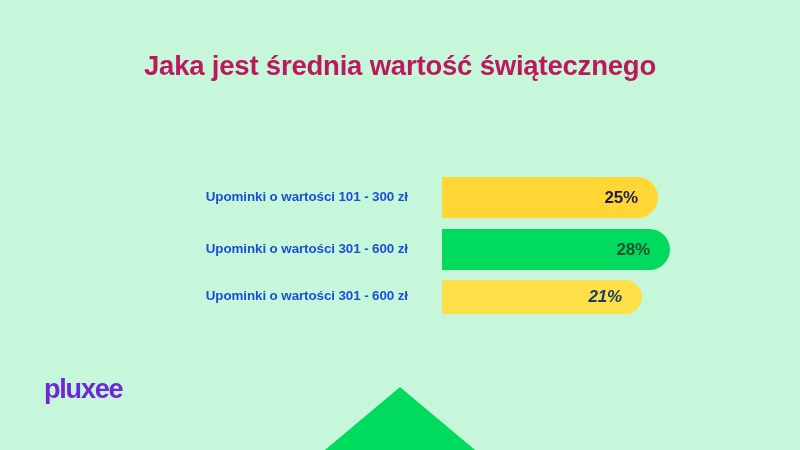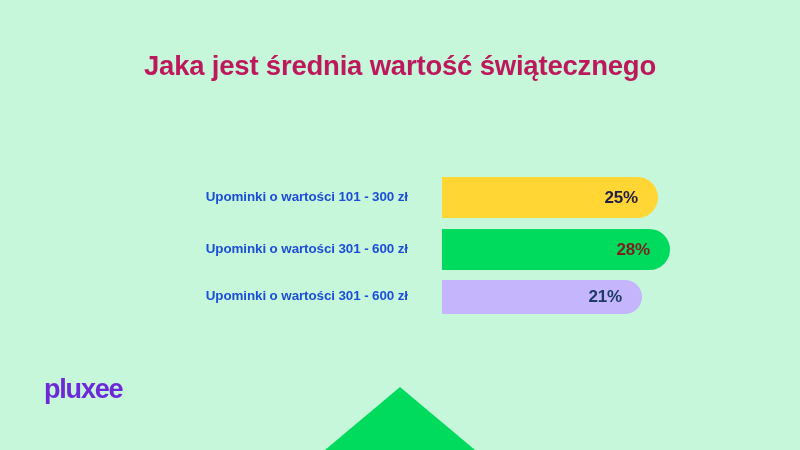--- a/index.html
+++ b/index.html
@@ -103,27 +103,27 @@
     <div class="row row-1">
       <span class="row-label">Upominki o wartości 101 - 300 zł</span>
       <div class="bar" style="width:216px;background:#ffd633;">
         <span class="bar-value" style="color:#221c46;">25%</span>
       </div>
     </div>
 
     <div class="row row-2">
       <span class="row-label">Upominki o wartości 301 - 600 zł</span>
       <div class="bar" style="width:228px;background:#00db5e;">
-        <span class="bar-value" style="color:#7f1d1d;">28%</span>
+        <span class="bar-value" style="color:#14532d;">28%</span>
       </div>
     </div>
 
     <div class="row row-3">
       <span class="row-label">Upominki o wartości 301 - 600 zł</span>
-      <div class="bar" style="width:200px;background:#c4b5fd;">
+      <div class="bar" style="width:200px;background:#fde047;font-style:italic;">
         <span class="bar-value" style="color:#1b3a66;">21%</span>
       </div>
     </div>
 
   </div>
 
   <div class="logo">pluxee</div>
 
   <div class="triangle"></div>
 

